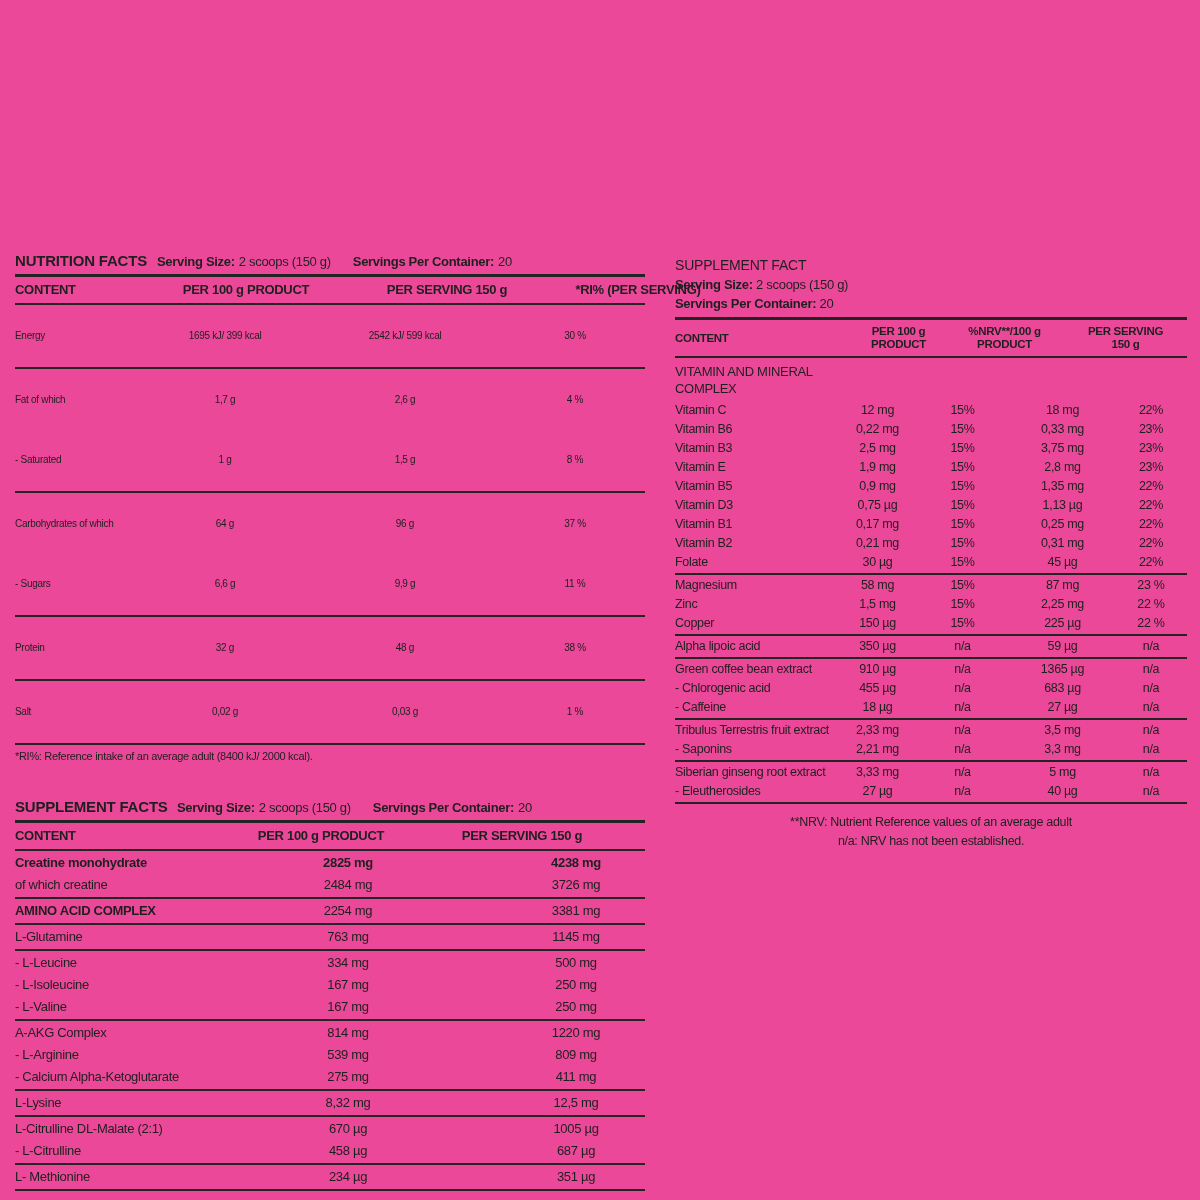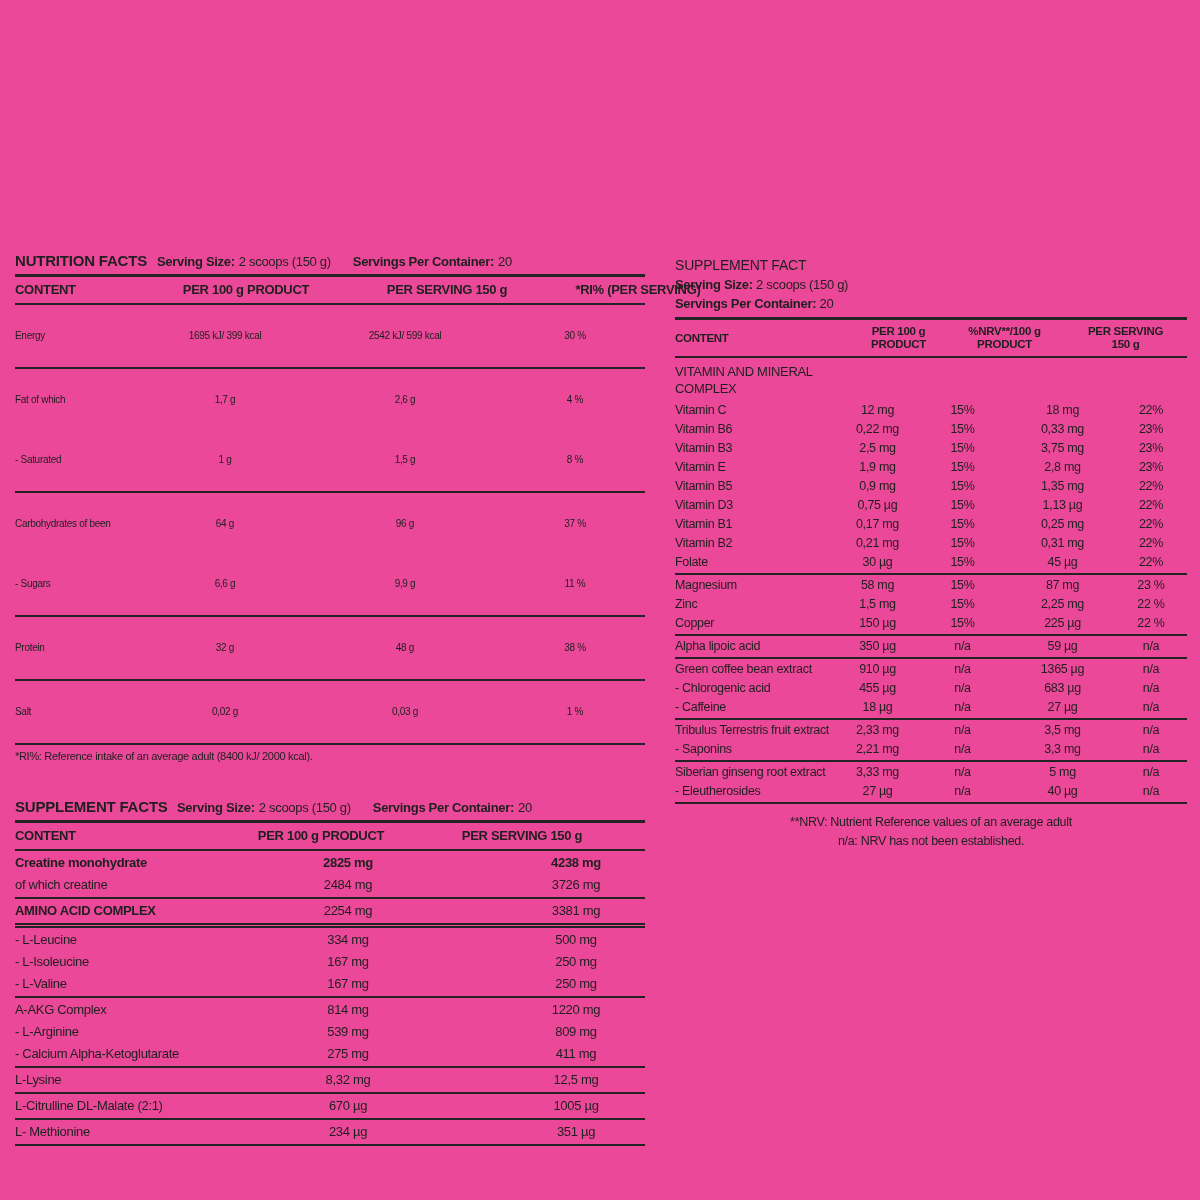--- a/index.html
+++ b/index.html
@@ -88,21 +88,21 @@
             <div class="cell cval">4 %</div>
           </div>
           <div class="trow">
             <div class="cell cname">- Saturated</div>
             <div class="cell cval">1 g</div>
             <div class="cell cval">1,5 g</div>
             <div class="cell cval">8 %</div>
           </div>
           <div class="rule"></div>
           <div class="trow">
-            <div class="cell cname">Carbohydrates of been</div>
+            <div class="cell cname">Carbohydrates of which</div>
             <div class="cell cval">64 g</div>
             <div class="cell cval">96 g</div>
             <div class="cell cval">37 %</div>
           </div>
           <div class="trow">
             <div class="cell cname">- Sugars</div>
             <div class="cell cval">6,6 g</div>
             <div class="cell cval">9,9 g</div>
             <div class="cell cval">11 %</div>
           </div>
@@ -150,20 +150,25 @@
             <div class="cell cval">2484 mg</div>
             <div class="cell cval">3726 mg</div>
           </div>
           <div class="rule"></div>
           <div class="trow bold-name">
             <div class="cell cname">AMINO ACID COMPLEX</div>
             <div class="cell cval">2254 mg</div>
             <div class="cell cval">3381 mg</div>
           </div>
           <div class="rule"></div>
+          <div class="trow">
+            <div class="cell cname">L-Glutamine</div>
+            <div class="cell cval">763 mg</div>
+            <div class="cell cval">1145 mg</div>
+          </div>
           <div class="rule"></div>
           <div class="trow">
             <div class="cell cname">- L-Leucine</div>
             <div class="cell cval">334 mg</div>
             <div class="cell cval">500 mg</div>
           </div>
           <div class="trow">
             <div class="cell cname">- L-Isoleucine</div>
             <div class="cell cval">167 mg</div>
             <div class="cell cval">250 mg</div>
@@ -193,20 +198,25 @@
           <div class="trow">
             <div class="cell cname">L-Lysine</div>
             <div class="cell cval">8,32 mg</div>
             <div class="cell cval">12,5 mg</div>
           </div>
           <div class="rule"></div>
           <div class="trow">
             <div class="cell cname">L-Citrulline DL-Malate (2:1)</div>
             <div class="cell cval">670 µg</div>
             <div class="cell cval">1005 µg</div>
+          </div>
+          <div class="trow">
+            <div class="cell cname">- L-Citrulline</div>
+            <div class="cell cval">458 µg</div>
+            <div class="cell cval">687 µg</div>
           </div>
           <div class="rule"></div>
           <div class="trow">
             <div class="cell cname">L- Methionine</div>
             <div class="cell cval">234 µg</div>
             <div class="cell cval">351 µg</div>
           </div>
           <div class="rule"></div>
         </div>
     </div>

